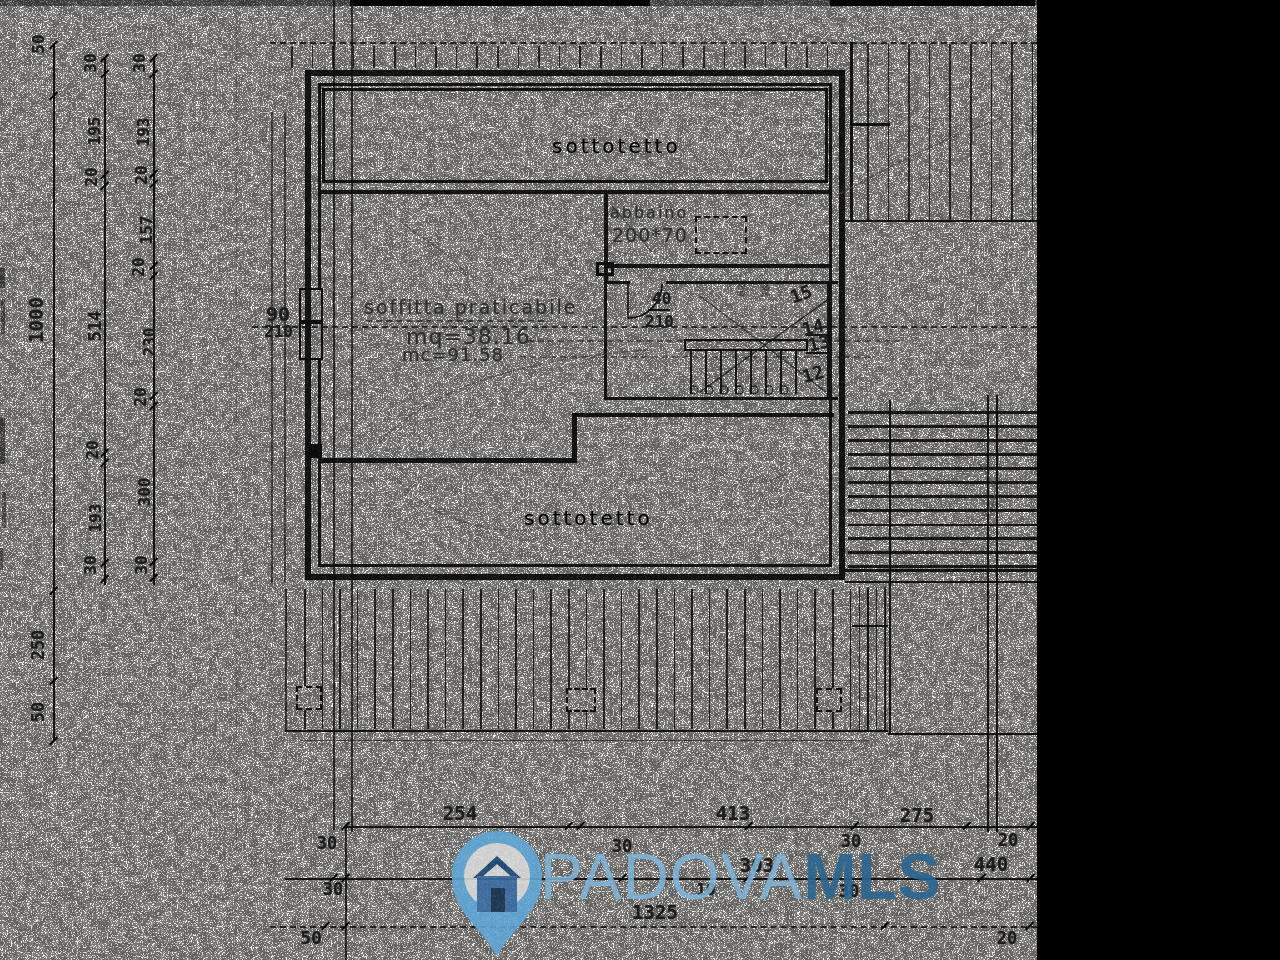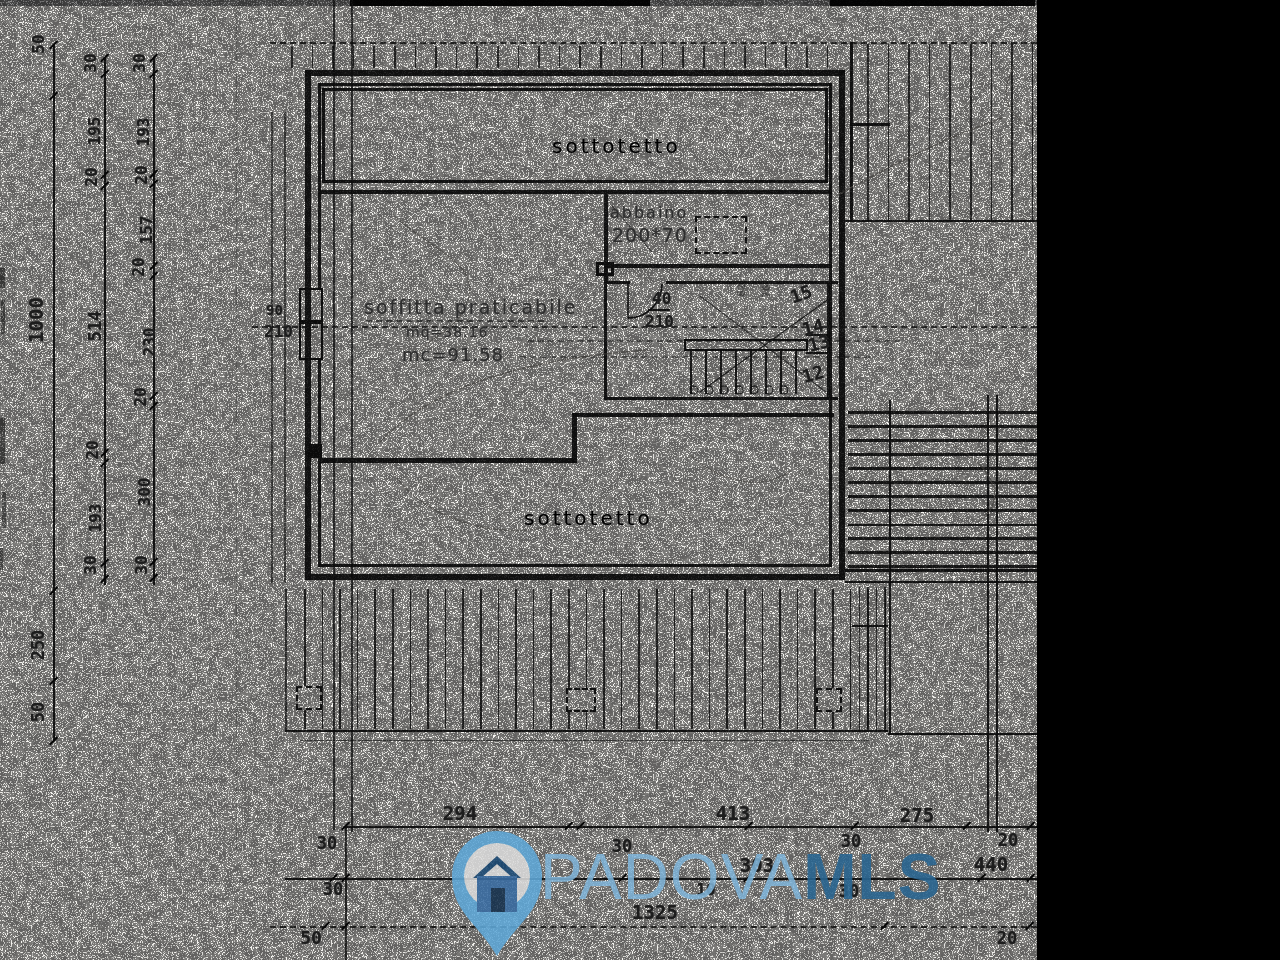--- a/index.html
+++ b/index.html
@@ -205,27 +205,27 @@
         <filter id="blotch" x="0" y="0" width="100%" height="100%">
           <feTurbulence type="fractalNoise" baseFrequency="0.12" numOctaves="3" seed="11" stitchTiles="stitch"></feTurbulence>
           <feColorMatrix type="matrix" values="0 0 0 0 0  0 0 0 0 0  0 0 0 0 0  3 3 3 0 -3.9"></feColorMatrix>
         </filter>
       </defs>
     </svg>
 
     <div class="room-label" style="left:552px;top:134px;font-size:20px;">sottotetto</div>
     <div class="room-label" style="left:524px;top:506px;font-size:20px;">sottotetto</div>
     <div class="note" style="left:364px;top:296px;font-size:19px;letter-spacing:2px;">soffitta praticabile</div>
-    <div class="note" style="left:406px;top:324px;font-size:14px;letter-spacing:1px;">mq=38.16</div>
+    <div class="note" style="left:406px;top:324px;font-size:22px;letter-spacing:1px;">mq=38.16</div>
     <div class="note" style="left:402px;top:344px;font-size:18px;letter-spacing:1px;">mc=91.58</div>
     <div class="note" style="left:610px;top:203px;font-size:16px;letter-spacing:2px;">abbaino</div>
     <div class="note" style="left:612px;top:224px;font-size:19px;letter-spacing:1px;">200*70</div>
     <div class="dim" style="left:652px;top:289px;font-size:16px;">40</div>
     <div class="dim" style="left:645px;top:312px;font-size:16px;">210</div>
-    <div class="dim" style="left:266px;top:302px;font-size:14px;">90</div>
+    <div class="dim" style="left:266px;top:302px;font-size:20px;">90</div>
     <div class="dim" style="left:264px;top:322px;font-size:16px;">210</div>
 
     <div id="gen-labels">
         <span class="dim" style="left: 38px; top: 44px; font-size: 16px; transform: translate(-50%, -50%) rotate(-90deg);">50</span>
         <span class="dim" style="left: 36px; top: 320px; font-size: 19px; transform: translate(-50%, -50%) rotate(-90deg);">1000</span>
         <span class="dim" style="left: 38px; top: 645px; font-size: 17px; transform: translate(-50%, -50%) rotate(-90deg);">250</span>
         <span class="dim" style="left: 38px; top: 712px; font-size: 17px; transform: translate(-50%, -50%) rotate(-90deg);">50</span>
         <span class="dim" style="left: 90px; top: 63px; font-size: 16px; transform: translate(-50%, -50%) rotate(-90deg);">30</span>
         <span class="dim" style="left: 94px; top: 131px; font-size: 16px; transform: translate(-50%, -50%) rotate(-90deg);">195</span>
         <span class="dim" style="left: 91px; top: 177px; font-size: 16px; transform: translate(-50%, -50%) rotate(-90deg);">20</span>
@@ -235,21 +235,21 @@
         <span class="dim" style="left: 90px; top: 565px; font-size: 16px; transform: translate(-50%, -50%) rotate(-90deg);">30</span>
         <span class="dim" style="left: 139px; top: 63px; font-size: 16px; transform: translate(-50%, -50%) rotate(-90deg);">30</span>
         <span class="dim" style="left: 143px; top: 132px; font-size: 16px; transform: translate(-50%, -50%) rotate(-90deg);">193</span>
         <span class="dim" style="left: 141px; top: 175px; font-size: 16px; transform: translate(-50%, -50%) rotate(-90deg);">20</span>
         <span class="dim" style="left: 146px; top: 230px; font-size: 16px; transform: translate(-50%, -50%) rotate(-90deg);">157</span>
         <span class="dim" style="left: 138px; top: 267px; font-size: 16px; transform: translate(-50%, -50%) rotate(-90deg);">20</span>
         <span class="dim" style="left: 149px; top: 342px; font-size: 16px; transform: translate(-50%, -50%) rotate(-90deg);">230</span>
         <span class="dim" style="left: 140px; top: 397px; font-size: 16px; transform: translate(-50%, -50%) rotate(-90deg);">20</span>
         <span class="dim" style="left: 144px; top: 492px; font-size: 16px; transform: translate(-50%, -50%) rotate(-90deg);">300</span>
         <span class="dim" style="left: 141px; top: 565px; font-size: 16px; transform: translate(-50%, -50%) rotate(-90deg);">30</span>
-        <span class="dim" style="left: 460px; top: 813px; font-size: 19px; transform: translate(-50%, -50%) rotate(0deg);">294</span>
+        <span class="dim" style="left: 460px; top: 813px; font-size: 19px; transform: translate(-50%, -50%) rotate(0deg);">254</span>
         <span class="dim" style="left: 733px; top: 813px; font-size: 19px; transform: translate(-50%, -50%) rotate(0deg);">413</span>
         <span class="dim" style="left: 917px; top: 815px; font-size: 19px; transform: translate(-50%, -50%) rotate(0deg);">275</span>
         <span class="dim" style="left: 327px; top: 843px; font-size: 17px; transform: translate(-50%, -50%) rotate(0deg);">30</span>
         <span class="dim" style="left: 622px; top: 846px; font-size: 17px; transform: translate(-50%, -50%) rotate(0deg);">30</span>
         <span class="dim" style="left: 851px; top: 841px; font-size: 17px; transform: translate(-50%, -50%) rotate(0deg);">30</span>
         <span class="dim" style="left: 1008px; top: 840px; font-size: 17px; transform: translate(-50%, -50%) rotate(0deg);">20</span>
         <span class="dim" style="left: 497px; top: 865px; font-size: 13px; transform: translate(-50%, -50%) rotate(0deg); font-family: Liberation Serif, serif;">680</span>
         <span class="dim" style="left: 757px; top: 865px; font-size: 19px; transform: translate(-50%, -50%) rotate(0deg);">303</span>
         <span class="dim" style="left: 991px; top: 864px; font-size: 19px; transform: translate(-50%, -50%) rotate(0deg);">440</span>
         <span class="dim" style="left: 706px; top: 889px; font-size: 16px; transform: translate(-50%, -50%) rotate(0deg);">10</span>

